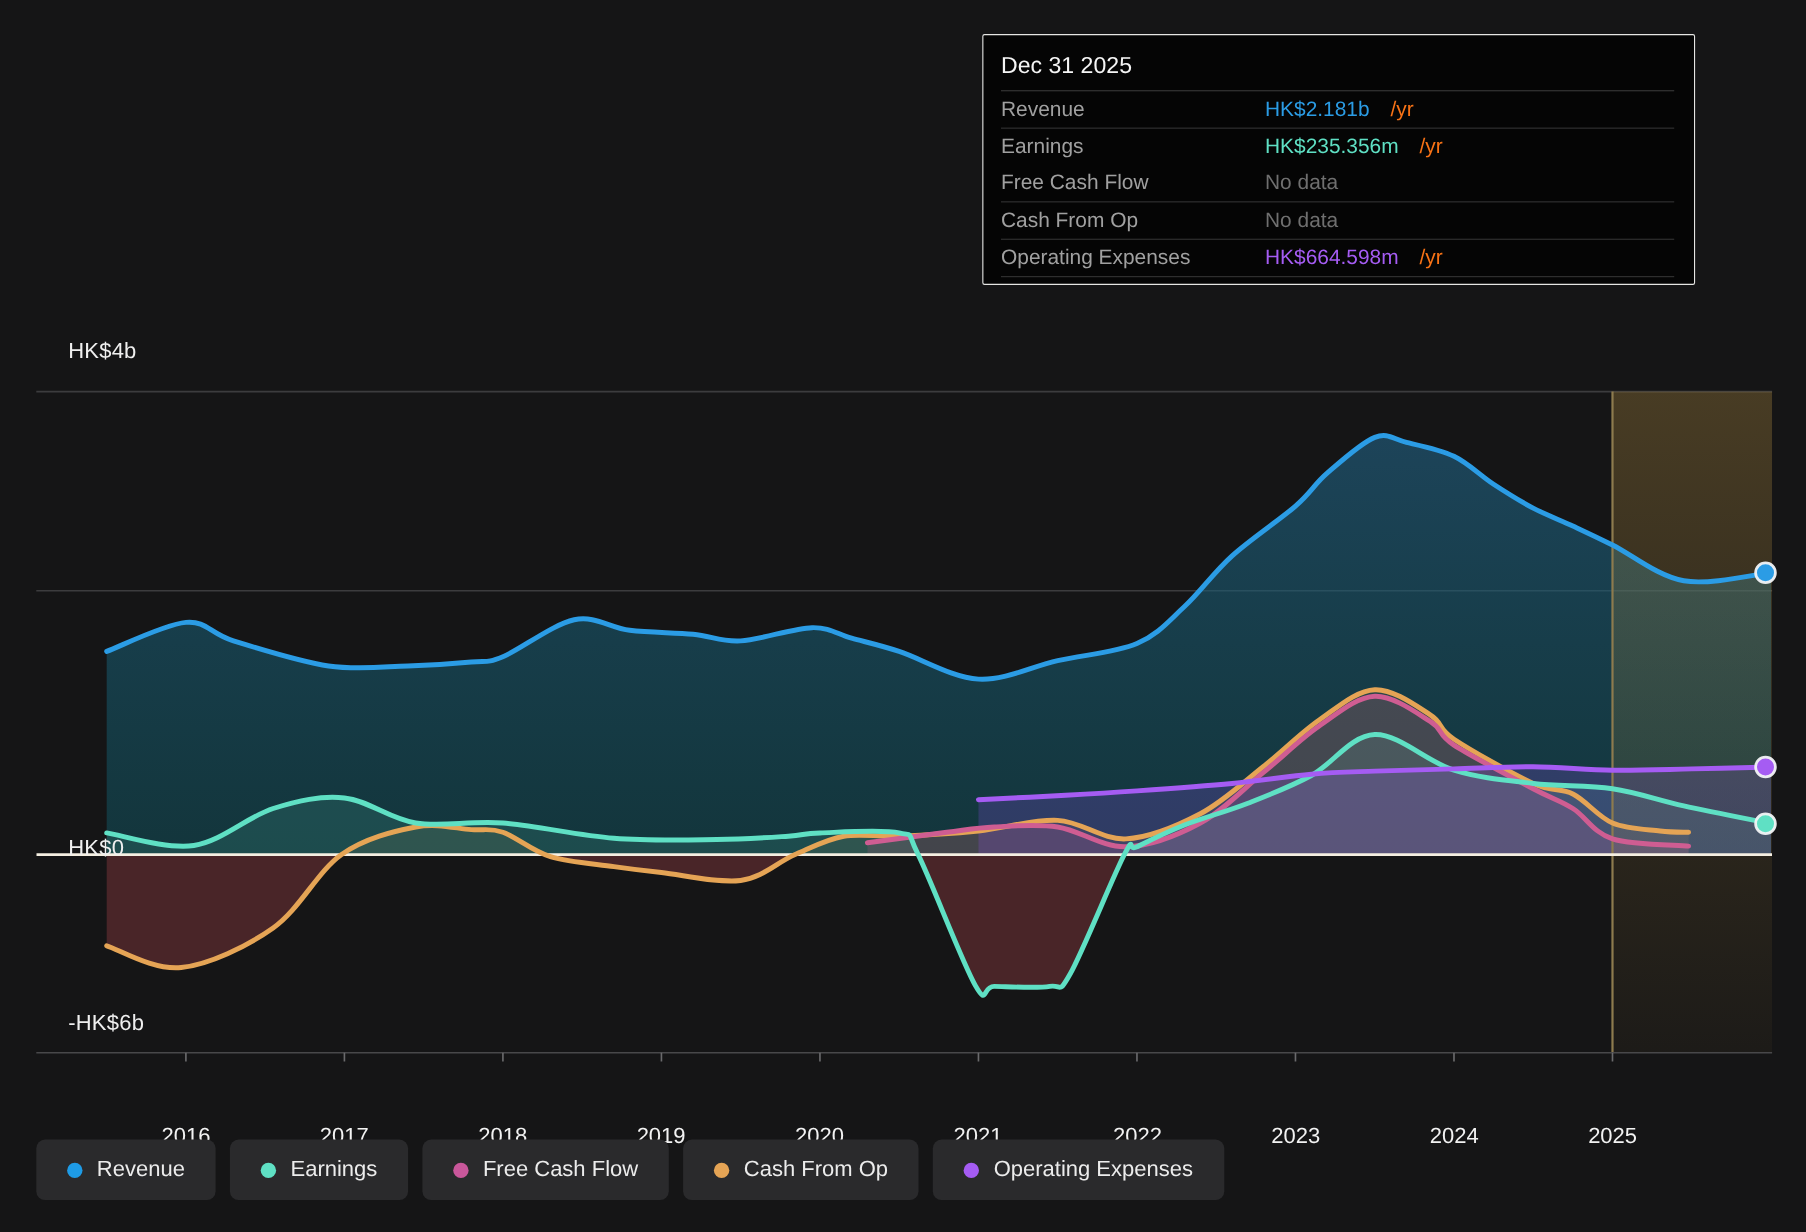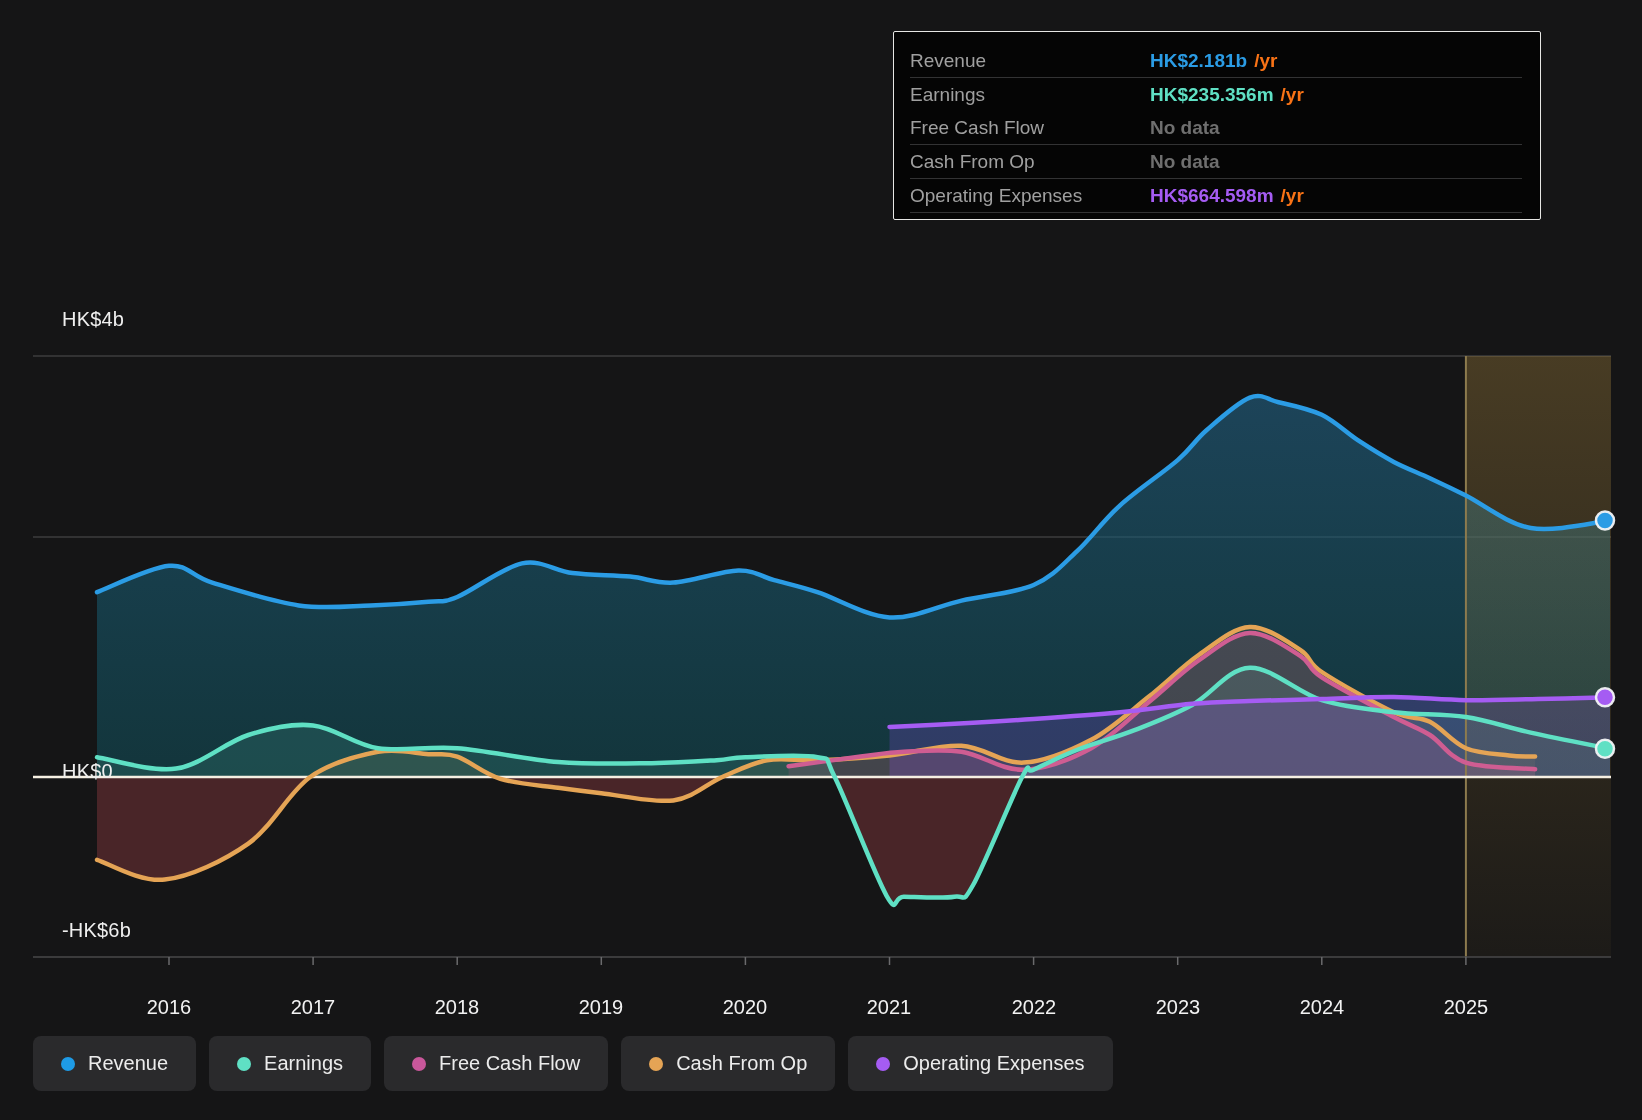--- a/index.html
+++ b/index.html
@@ -3,31 +3,31 @@
 <meta charset="utf-8">
 <style>
   html,body{margin:0;padding:0;background:#151516;}
   body{width:1642px;height:1120px;position:relative;overflow:hidden;
        font-family:"Liberation Sans", sans-serif;-webkit-font-smoothing:antialiased;}
   .stage{position:absolute;inset:0;background:#151516;}
   svg.chart{position:absolute;left:0;top:0;}
 
   
   .ylab{position:absolute;left:44px;color:#efefef;font-size:20px;letter-spacing:.2px;margin-left:18px;}
-  .xlab{position:absolute;top:996px;transform:translateX(-50%);color:#f2f2f2;font-size:20px;}
+  .xlab{position:absolute;top:1022px;transform:translateX(-50%);color:#f2f2f2;font-size:20px;}
 
   
   .tooltip{position:absolute;left:893px;top:31px;width:648px;box-sizing:border-box;
            background:#050505;border:1px solid #e6e6e4;border-radius:2px;
            padding:12px 18px 6px 16px;color:#9b9b9b;}
   .tt-title{color:#f5f5f5;font-size:21px;padding:4px 0 10px 0;border-bottom:1px solid #3a3a3a;}
   .tt-row{display:flex;align-items:center;height:33px;border-bottom:1px solid #333334;font-size:19px;}
   .tt-row.noline{border-bottom:none;}
   .tt-label{width:240px;color:#a0a0a0;}
-  .tt-val{display:flex;gap:7px;align-items:baseline;font-weight:bold;}
+  .tt-val{display:flex;gap:19px;align-items:baseline;}
   .suffix{color:#f97316;}
   .val-revenue{color:#2b9ce5;}
   .val-earnings{color:#5fe0c4;}
   .val-white{color:#fafafa;}
   .val-opex{color:#a55cf3;}
   .val-nodata{color:#6f6f6f;}
 
   
   .legend{position:absolute;left:33px;top:1036px;display:flex;gap:13px;}
   .pill{display:flex;align-items:center;height:55px;padding:0 28px;background:#2a2a2c;
@@ -118,20 +118,21 @@
   <div class="xlab" style="left:457px">2018</div>
   <div class="xlab" style="left:601px">2019</div>
   <div class="xlab" style="left:745px">2020</div>
   <div class="xlab" style="left:889px">2021</div>
   <div class="xlab" style="left:1034px">2022</div>
   <div class="xlab" style="left:1178px">2023</div>
   <div class="xlab" style="left:1322px">2024</div>
   <div class="xlab" style="left:1466px">2025</div>
 
   <div class="tooltip">
+    <div class="tt-title">Dec 31 2025</div>
     <div class="tt-row">
       <span class="tt-label">Revenue</span>
       <span class="tt-val">
           <span class="val-revenue">HK$2.181b</span>
           <span class="suffix">/yr</span>
         </span>
     </div>
     <div class="tt-row noline">
       <span class="tt-label">Earnings</span>
       <span class="tt-val">

